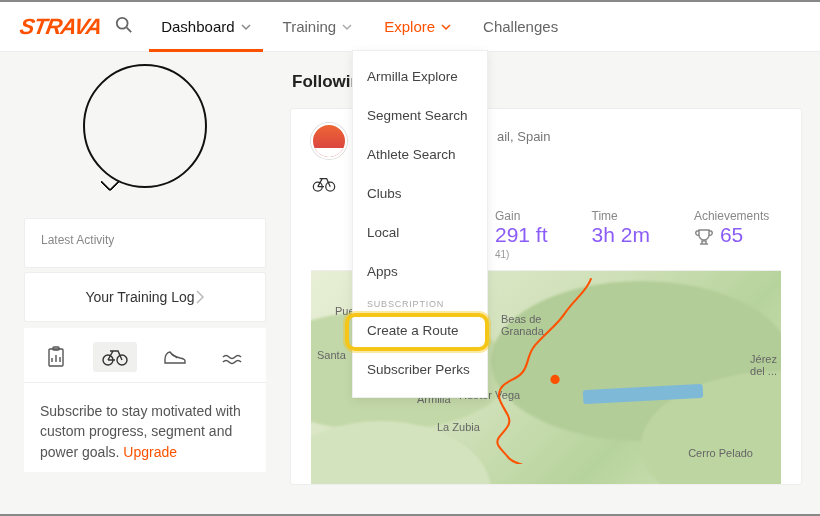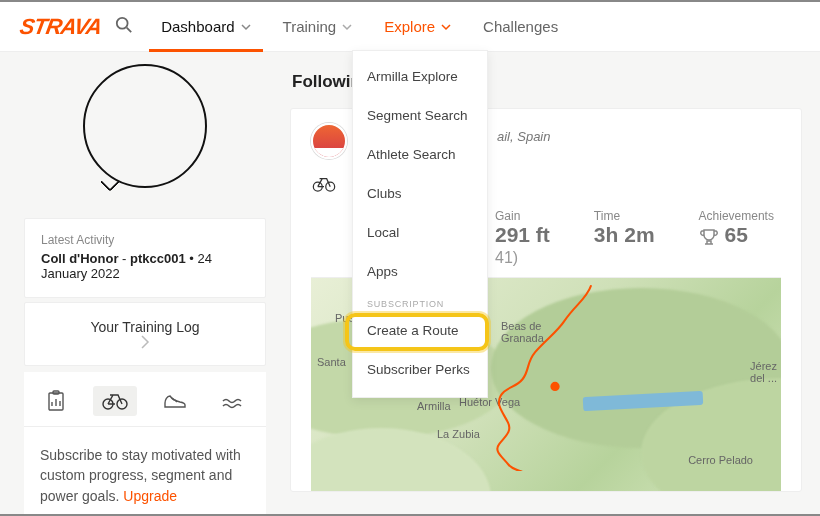--- a/index.html
+++ b/index.html
@@ -15,39 +15,39 @@
   .main { display: flex; padding: 8px 18px 0 24px; gap: 24px; }
   .sidebar { width: 242px; flex: 0 0 242px; }
   .avatar-wrap { display: flex; justify-content: center; padding: 4px 0 20px; }
   .avatar { width: 124px; height: 124px; border: 2px solid #111; border-radius: 50%; position: relative; }
   .avatar::after { content: ''; position: absolute; width: 12px; height: 12px; border-left: 2px solid #111; border-bottom: 2px solid #111; transform: rotate(-45deg); bottom: -3px; left: 18px; border-bottom-left-radius: 3px; }
   .card { background: #fff; border: 1px solid #eee; border-radius: 2px; }
   .latest { padding: 14px 16px 16px; margin-top: 10px; }
   .latest .hdr { font-size: 12px; color: #888; margin-bottom: 4px; }
   .latest .line { font-size: 13px; color: #222; }
   .latest .line .name { font-weight: 600; }
-  .tlog { padding: 16px; display: flex; justify-content: center; align-items: center; font-size: 14px; color: #333; margin-top: 4px; flex-direction: column; }
+  .tlog { padding: 16px; display: flex; justify-content: center; align-items: center; font-size: 14px; color: #333; margin-top: 4px; }
   .iconrow { display: flex; justify-content: space-around; padding: 14px 2px 10px; border-bottom: 1px solid #eee; margin-top: 6px; background:#fff;}
   .iconrow .ibtn { width: 44px; height: 30px; display: flex; align-items: center; justify-content: center; color: #555; border-radius:3px;}
   .iconrow .ibtn.sel { background:#f0f0ee; }
   .subs { background:#fff; padding: 18px 16px 10px; font-size: 14px; color: #555; line-height: 1.45; }
   .subs .upg { color: #fc5200; }
   .content { flex: 1; position: relative; }
   .followhdr { font-size: 17px; font-weight: 600; color: #222; padding: 12px 0 16px 2px; }
   .activity { background: #fff; border: 1px solid #eee; border-radius: 3px; padding: 14px 20px 0; position: relative; }
-  .act-head { display: flex; gap: 14px; font-style: italic; }
+  .act-head { display: flex; gap: 14px; }
   .act-av { width: 36px; height: 36px; border-radius: 50%; background: linear-gradient(#e63,#d43946); border: 2px solid #fff; box-shadow: 0 0 0 1px #ddd; position: relative; overflow:hidden;}
   .act-av::after{content:'';position:absolute;inset:auto 0 -1px 0;height:10px;background:#fff;}
   .act-meta { font-size: 13px; color: #777; }
   .bike-badge { width: 26px; height: 26px; margin-top: 12px; display:flex;align-items:center;justify-content:center; }
   .stats { display: flex; gap: 44px; padding: 12px 0 4px 8px; }
   .stat .lab { font-size: 12px; color: #888; }
-  .stat .val { font-size: 21px; color: #737373; font-weight: 700; }
+  .stat .val { font-size: 21px; color: #8b5cf6; font-weight: 400; }
   .stat .ach { display:flex; align-items:flex-end; gap:6px;}
-  .stat .sub { font-size: 16px; color: #999; margin-top:2px;}
+  .stat .sub { font-size: 10px; color: #999; margin-top:2px;}
   .mapwrap { margin-top: 6px; height: 214px; position: relative; background: linear-gradient(135deg,#e8efd6 0%, #cfe0b8 45%, #b7d39c 70%, #d9e8c2 100%); border-top:1px solid #eee; overflow:hidden;}
   .hill { position:absolute; border-radius:50%; filter: blur(1px);}
   .h1{left:-60px;top:40px;width:260px;height:120px;background:#c3d8a8;}
   .h2{left:180px;top:10px;width:300px;height:160px;background:#b3cd98;}
   .h3{left:330px;top:100px;width:280px;height:150px;background:#bdd5a1;}
   .h4{left:-40px;top:150px;width:220px;height:140px;background:#d3e3bd;}
   .mlabel{position:absolute;font-size:11px;color:#666;}
   .river{position:absolute;left:272px;top:116px;width:120px;height:14px;background:#7fb9d8;border-radius:3px;transform:rotate(-3deg);}
   .route { position:absolute; inset:0; }
   .dropdown { position: absolute; top: 50px; left: 352px; width: 136px; background: #fff; border: 1px solid #eee; box-shadow: 0 3px 10px rgba(0,0,0,.08); z-index: 20; padding: 6px 0 8px;}
@@ -104,23 +104,20 @@
 
 <div class="main">
 
   <div class="sidebar">
     <div class="avatar-wrap">
       <div class="avatar"></div>
     </div>
 
     <div class="card latest">
       <div class="hdr">Latest Activity</div>
-      <div class="line">
-        <span class="name">Coll d'Honor</span><span> - </span><span class="name">ptkcc001</span><span> • </span><span>24 January 2022</span>
-      </div>
     </div>
 
     <div class="card tlog">
       <span>Your Training Log</span>
       <svg width="10" height="14" viewBox="0 0 10 14" fill="none" stroke="#bbb" stroke-width="1.5">
           <path d="M2 1l6 6-6 6"></path>
         </svg>
     </div>
 
     <div class="iconrow">

